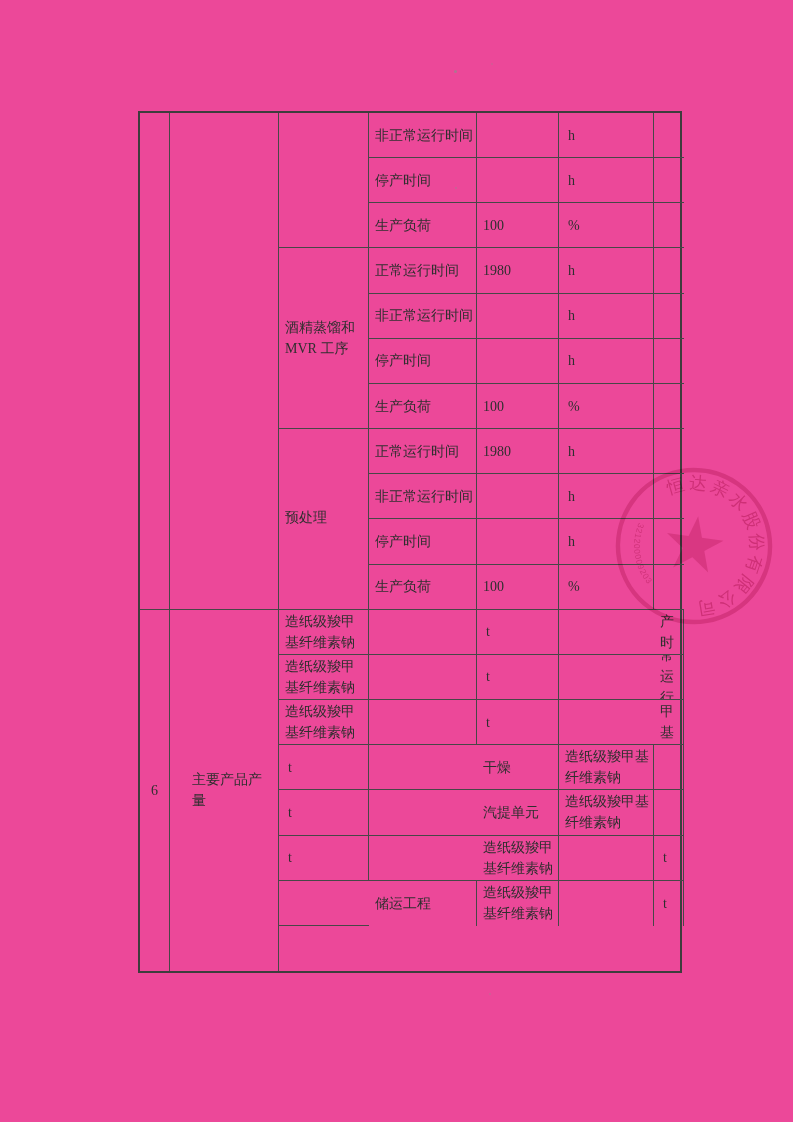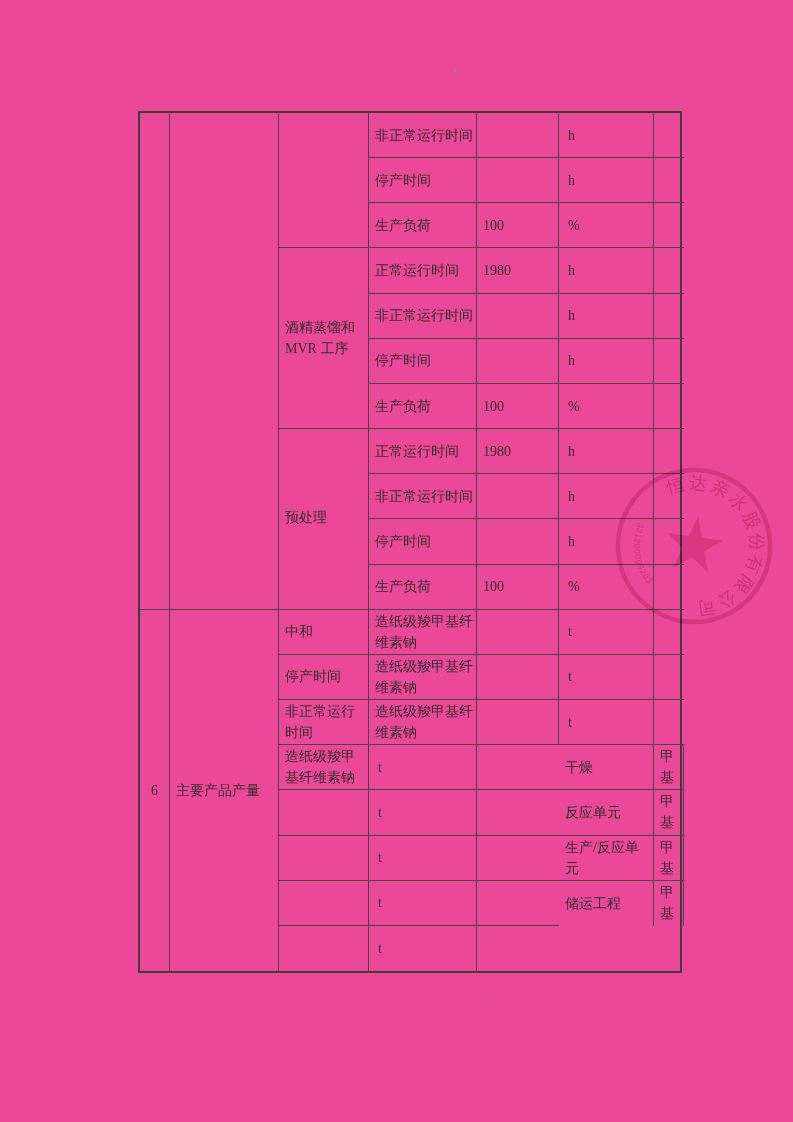--- a/index.html
+++ b/index.html
@@ -111,23 +111,22 @@
     <div class="c"></div>
     <div class="c cu">h</div>
     <div class="c nr"></div>
 
     <div class="c cd">生产负荷</div>
     <div class="c">100</div>
     <div class="c cu">%</div>
     <div class="c nr"></div>
 
     <div class="c num nb" style="grid-area:12/1/20/2;">6</div>
-    <div class="c nb" style="grid-area:12/2/20/3;">主要产品产量</div>
+    <div class="c nb" style="grid-area:12/2/20/3;margin-left:16px;">主要产品产量</div>
 
-    <div class="c cc">中和</div>
     <div class="c cd">造纸级羧甲基纤维素钠</div>
     <div class="c"></div>
     <div class="c cu">t</div>
     <div class="c nr"></div>
 
     <div class="c cc">停产时间</div>
     <div class="c cd">造纸级羧甲基纤维素钠</div>
     <div class="c"></div>
     <div class="c cu">t</div>
     <div class="c nr"></div>
@@ -141,27 +140,26 @@
     <div class="c cd">造纸级羧甲基纤维素钠</div>
     <div class="c cu">t</div>
     <div class="c nr"></div>
 
     <div class="c cc">干燥</div>
     <div class="c cd">造纸级羧甲基纤维素钠</div>
     <div class="c"></div>
     <div class="c cu">t</div>
     <div class="c nr"></div>
 
-    <div class="c cc">反应单元</div>
+    <div class="c cc">汽提单元</div>
     <div class="c cd">造纸级羧甲基纤维素钠</div>
     <div class="c"></div>
     <div class="c cu">t</div>
     <div class="c nr"></div>
 
-    <div class="c cc">生产/反应单元</div>
     <div class="c cd">造纸级羧甲基纤维素钠</div>
     <div class="c"></div>
     <div class="c cu">t</div>
     <div class="c nr"></div>
 
     <div class="c cc nb">储运工程</div>
     <div class="c cd nb">造纸级羧甲基纤维素钠</div>
     <div class="c nb"></div>
     <div class="c cu nb">t</div>
     <div class="c nr nb"></div>

